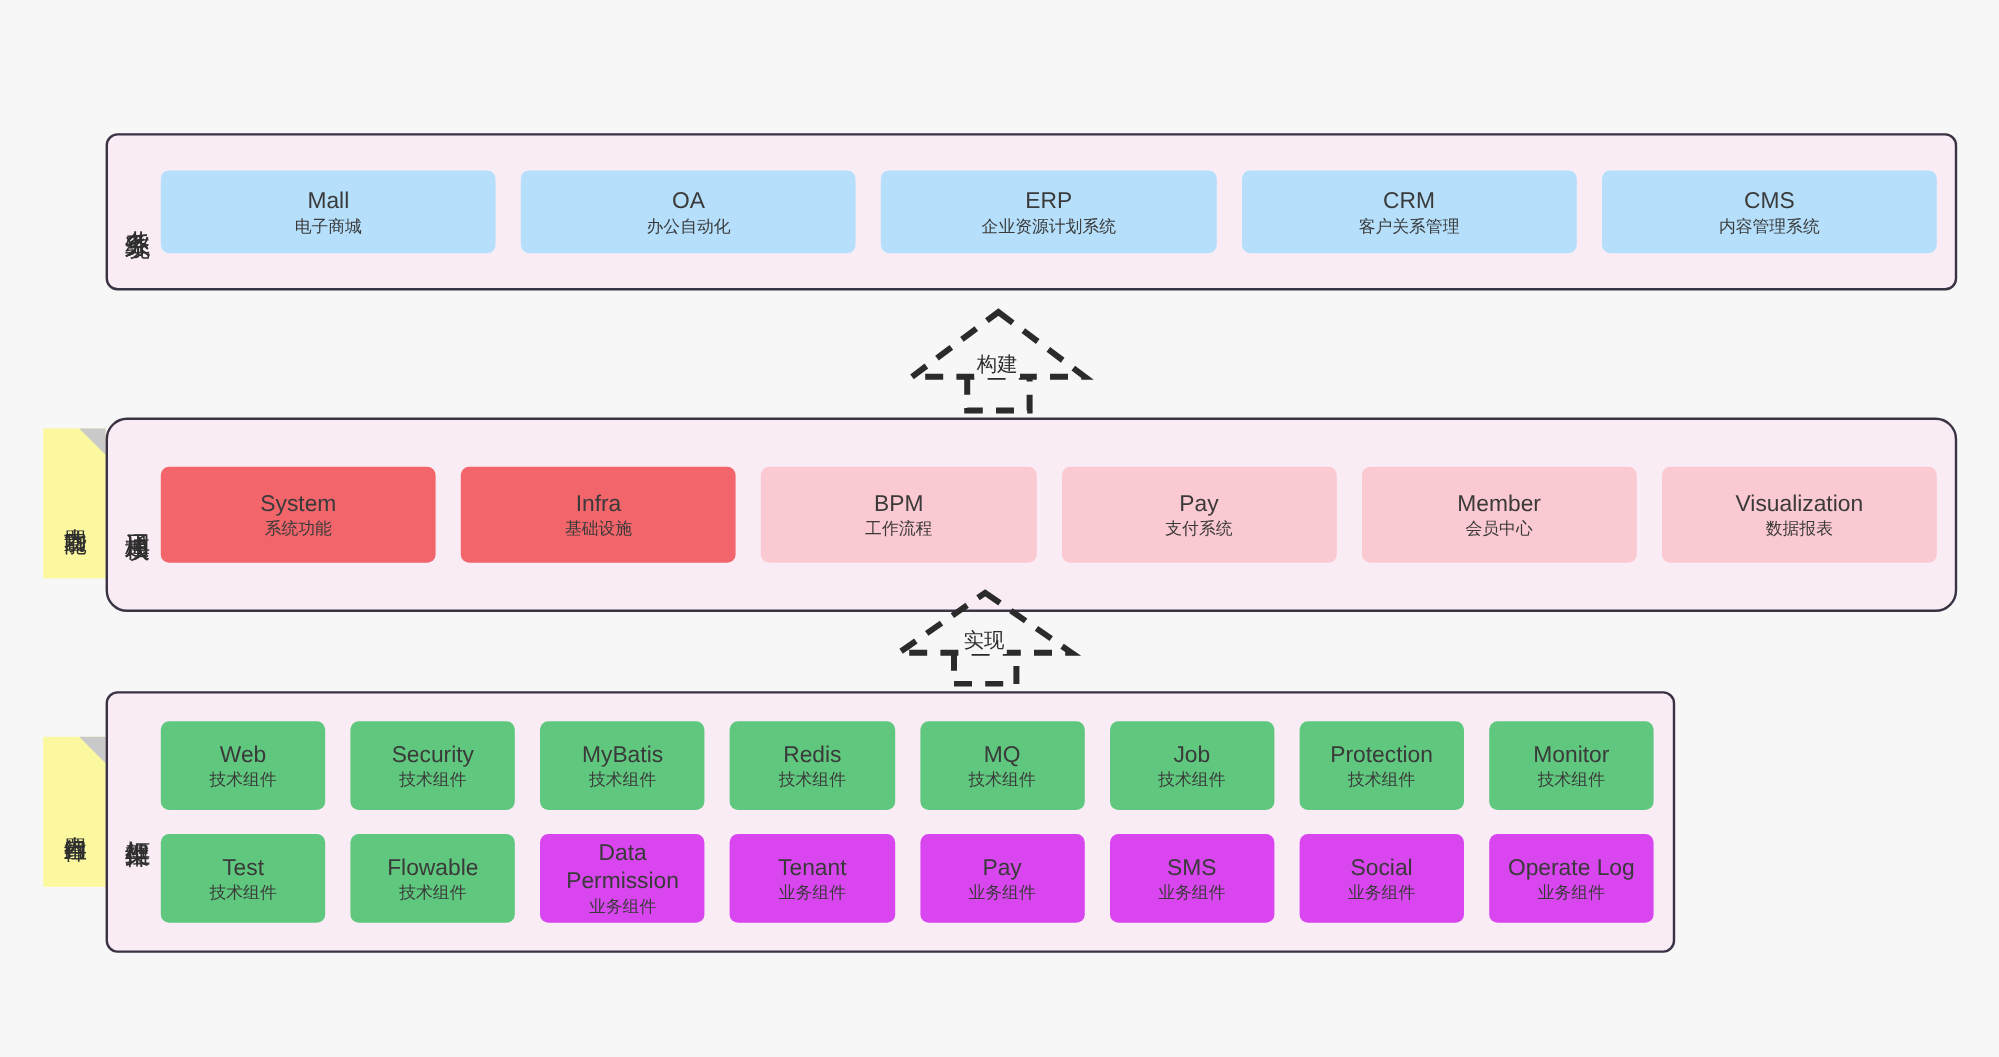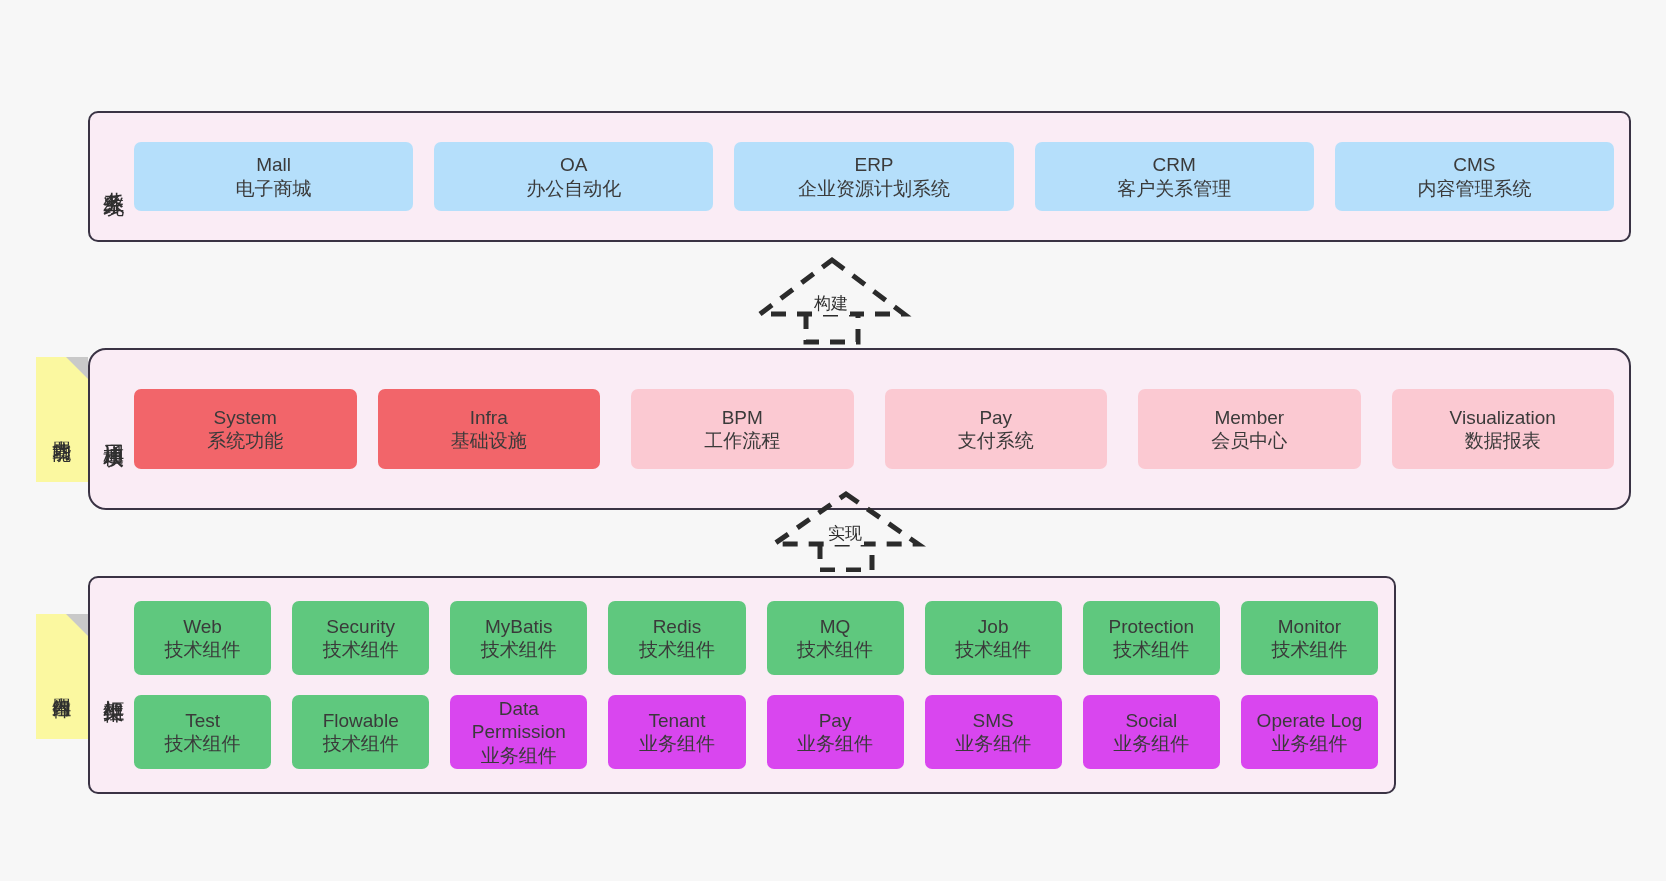--- a/index.html
+++ b/index.html
@@ -80,28 +80,28 @@
     text-align: center;
     box-sizing: border-box;
     padding: 6px 4px;
     line-height: 1.22;
   }
   .card .t1 {
     font-size: 19px;
     color: #3a3a3a;
   }
   .card .t2 {
-    font-size: 19px;
+    font-size: 14px;
     color: #3a3a3a;
   }
 
   
   .c-blue        { background: #b5dffb; }
   .c-red         { background: #f2656a; }
-  .c-pink        { background: #fbc9d2; margin-left: 10px; }
+  .c-pink        { background: #fbc9d2; }
   .c-green-dark  { background: #5fc87e; }
   .c-green-light { background: #d946ef; align-items: center; }
 
   
   #layer-business { left: 88px;  top: 111px; width: 1543px; height: 131px; }
   #layer-common   { left: 88px;  top: 348px; width: 1543px; height: 162px; border-radius: 18px; }
   #layer-frame    { left: 88px;  top: 576px; width: 1308px; height: 218px; }
 
   #layer-business .card { height: 69px; }
   #layer-common   .card { height: 80px; }
@@ -147,21 +147,21 @@
   .arrow-label {
     position: absolute;
     font-size: 17px;
     color: #2f2f2f;
     background: #f7f7f7;
     padding: 0 2px;
     white-space: nowrap;
   }
   #arrow-build { left: 752px; top: 256px; width: 160px; height: 90px; }
   #arrow-build .arrow-label { left: 60px; top: 36px; }
-  #arrow-impl  { left: 766px; top: 490px; width: 160px; height: 82px; }
+  #arrow-impl  { left: 741px; top: 490px; width: 160px; height: 82px; }
   #arrow-impl  .arrow-label { left: 60px; top: 32px; }
 </style>
 </head>
 <body>
 
 <div id="canvas">
 
   <div class="layer" id="layer-business">
     <div class="layer-title">业务系统</div>
     <div class="cards">

